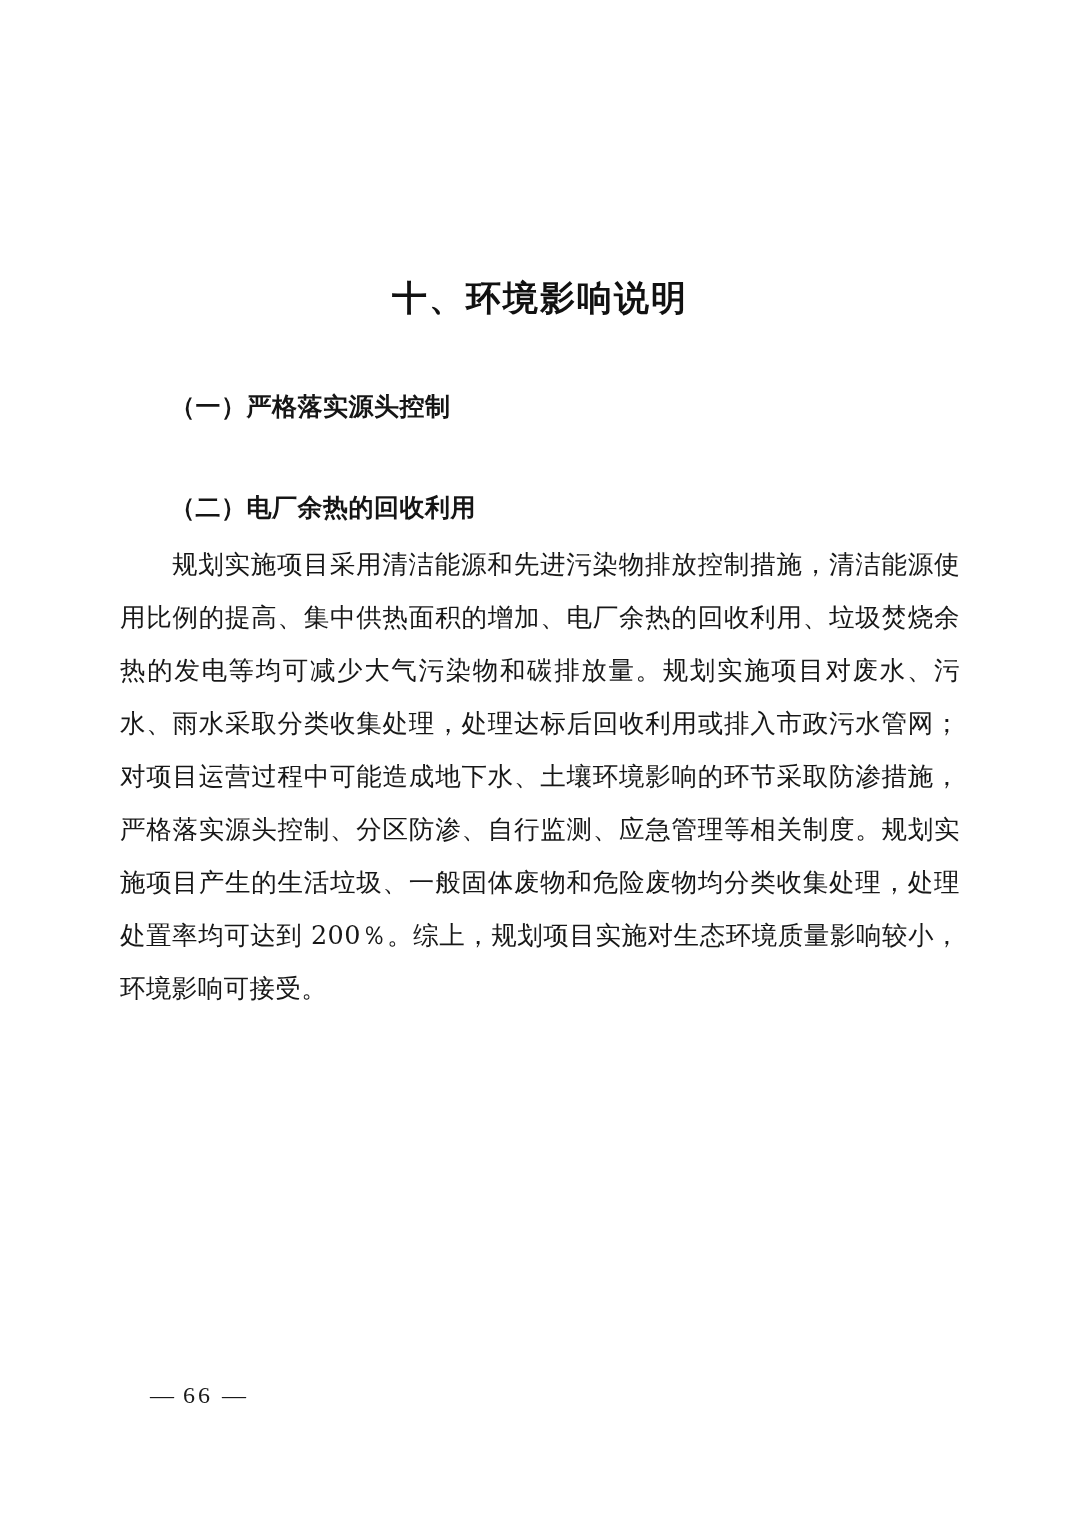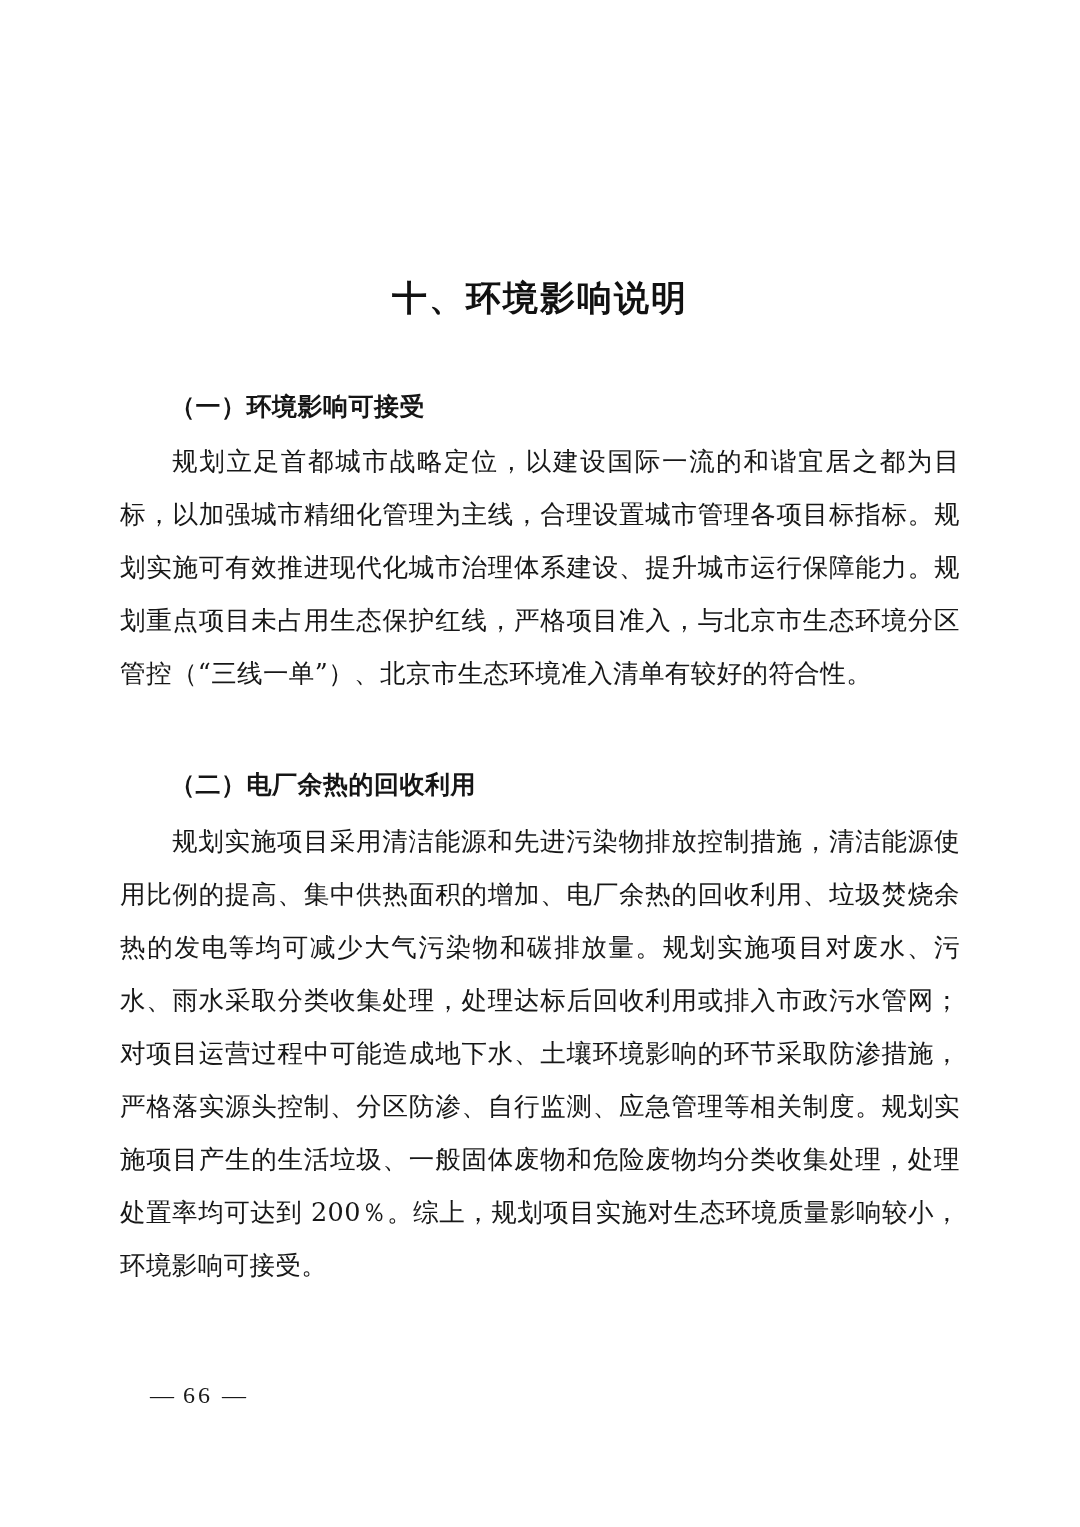--- a/index.html
+++ b/index.html
@@ -73,23 +73,22 @@
   }
 </style>
 </head>
 <body>
 
 <div class="page">
   <div class="content">
 
     <h1 class="doc-title">十、环境影响说明</h1>
 
-    <h2 class="section-heading">（一）环境影响可接受</h2>
+    <h2 class="section-heading">（一）严格落实源头控制</h2>
 
-    <p class="para">规划立足首都城市战略定位，以建设国际一流的和谐宜居之都为目标，以加强城市精细化管理为主线，合理设置城市管理各项目标指标。规划实施可有效推进现代化城市治理体系建设、提升城市运行保障能力。规划重点项目未占用生态保护红线，严格项目准入，与北京市生态环境分区管控（“三线一单”）、北京市生态环境准入清单有较好的符合性。</p>
 
     <h2 class="section-heading">（二）电厂余热的回收利用</h2>
 
     <p class="para para-tight">规划实施项目采用清洁能源和先进污染物排放控制措施，清洁能源使用比例的提高、集中供热面积的增加、电厂余热的回收利用、垃圾焚烧余热的发电等均可减少大气污染物和碳排放量。规划实施项目对废水、污水、雨水采取分类收集处理，处理达标后回收利用或排入市政污水管网；对项目运营过程中可能造成地下水、土壤环境影响的环节采取防渗措施，严格落实源头控制、分区防渗、自行监测、应急管理等相关制度。规划实施项目产生的生活垃圾、一般固体废物和危险废物均分类收集处理，处理处置率均可达到 200％。综上，规划项目实施对生态环境质量影响较小，环境影响可接受。</p>
 
   </div>
 
   <div class="page-number">
     <span class="dash">—</span>
     <span>66</span>

